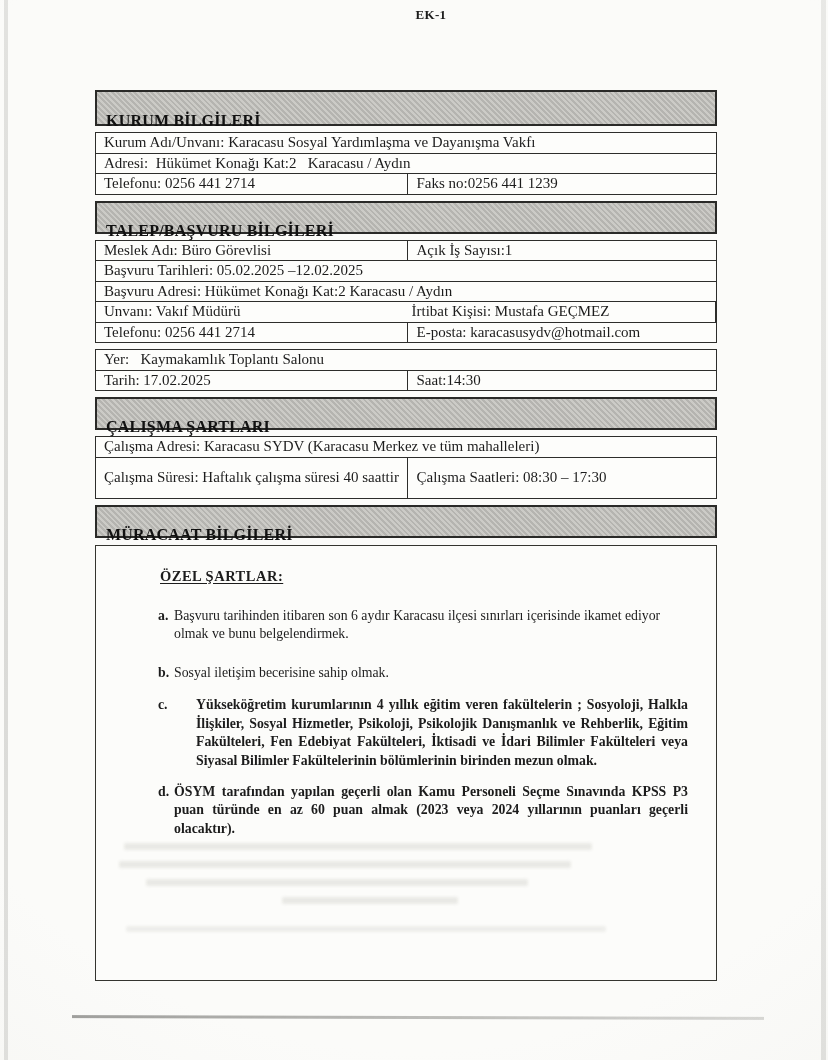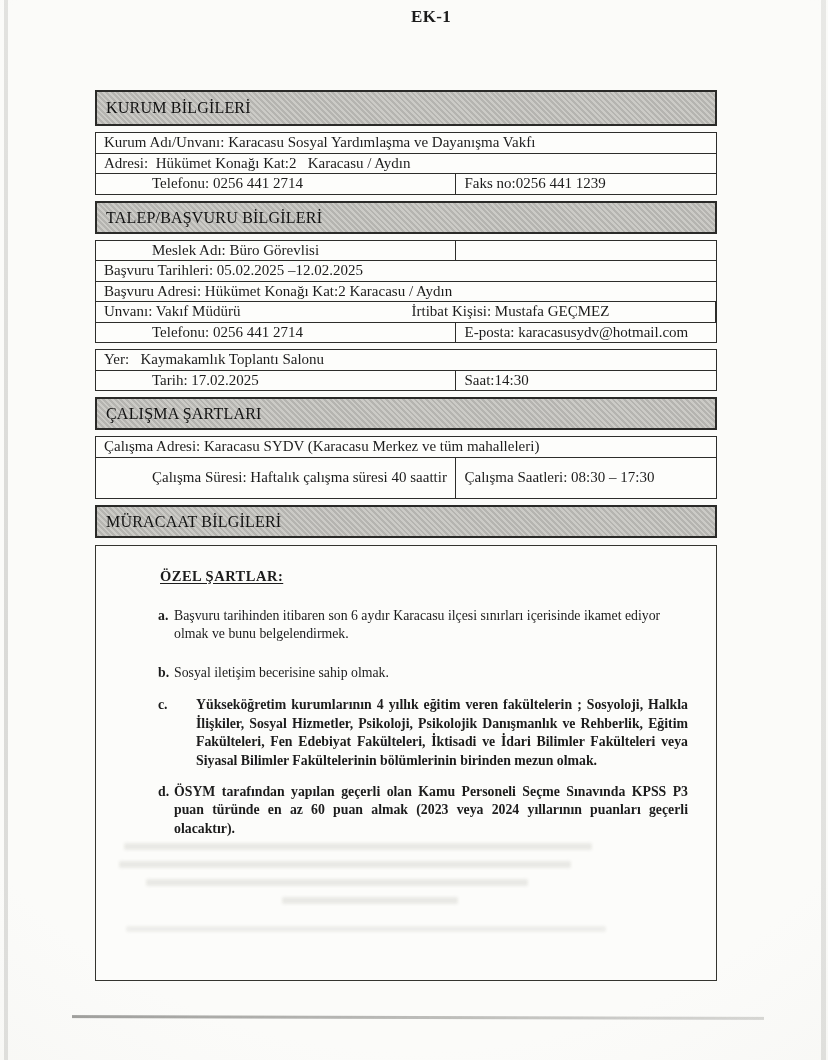--- a/index.html
+++ b/index.html
@@ -7,39 +7,39 @@
     position:relative; width:828px; height:1060px; margin:0 auto; overflow:hidden;
     background: radial-gradient(135% 110% at 50% 42%, #fbfbf9 52%, #f3f3f0 85%, #e9e9e6 100%);
     font-family:"Liberation Serif", serif; color:#1c1c1c;
   }
   .paper-edge-left  { position:absolute; left:4px; top:0; width:4px; height:100%;
     background:linear-gradient(to bottom,#dadad7,#cfcfcc 60%,#d6d6d3); opacity:.75; }
   .paper-edge-right { position:absolute; right:2px; top:0; width:5px; height:100%;
     background:linear-gradient(to bottom,#e0e0dd,#d4d4d1); opacity:.7; }
 
   .titles { position:absolute; left:95px; top:7px; width:622px; text-align:center; }
-  .ek { font-weight:bold; font-size:17px; transform:translateX(25px); letter-spacing:.3px; }
+  .ek { font-weight:bold; font-size:13px; transform:translateX(25px); letter-spacing:.3px; }
   .main-title { font-weight:bold; font-size:18.5px; letter-spacing:.2px; margin-top:4px; }
 
   .form { position:absolute; left:95px; top:90px; width:622px; }
   .band {
     box-sizing:border-box; height:33px; line-height:29px; border:2px solid #2a2a28;
-    padding:0 0 0 9px; font-weight:normal; font-size:16px; letter-spacing:.2px;
+    padding:13px 0 0 9px; font-weight:bold; font-size:16px; letter-spacing:.2px;
     background:
       repeating-linear-gradient(45deg, rgba(104,104,100,.20) 0 2px, rgba(216,216,210,.22) 2px 4px),
       #c8c7c3;
     color:#111;
   }
   .band.h36 { height:36px; line-height:32px; }
   .rows { border:1.6px solid #2d2d2b; background:#fdfdfb; margin-top:6px; margin-bottom:6px; }
   .row { display:flex; border-top:1.6px solid #2d2d2b; }
   .row:first-child { border-top:none; }
   .cell { box-sizing:border-box; padding:1px 6px 1px 8px; font-size:15px; line-height:17.5px;
           min-height:19px; white-space:pre-wrap; display:flex; align-items:center; }
-  .cell.left { width:50.4%; border-right:1.6px solid #2d2d2b;margin-left:48px; }
+  .cell.left { width:50.4%; border-right:1.6px solid #2d2d2b; }
   .cell.right { flex:1;text-align:center; }
   .cell.full { width:100%; }
 
   .bigbox { box-sizing:border-box; position:relative; margin-top:7px; height:436px;
             border:1.7px solid #34342f; background:#fcfcfa;padding-left:40px; }
   .oz-heading { display:inline-block; margin:22px 0 0 24px; font-weight:bold; font-size:14.5px;
                 letter-spacing:.5px; text-decoration:underline; text-underline-offset:2px; }
   .conditions { margin:0 22px 0 22px; }
   .cond { display:flex; font-size:13.8px; line-height:18.6px; }
   .cond .ilabel { font-weight:bold; width:16px; flex:none; }
@@ -87,20 +87,21 @@
       <div class="row">
         <div class="cell left">Telefonu: 0256 441 2714</div>
         <div class="cell right">Faks no:0256 441 1239</div>
       </div>
     </div>
 
     <div class="band">TALEP/BAŞVURU BİLGİLERİ</div>
     <div class="rows">
       <div class="row">
         <div class="cell left">Meslek Adı: Büro Görevlisi</div>
+        <div class="cell right">Açık İş Sayısı:1</div>
       </div>
       <div class="row">
         <div class="cell full">Başvuru Tarihleri: 05.02.2025 –12.02.2025</div>
       </div>
       <div class="row">
         <div class="cell full">Başvuru Adresi: Hükümet Konağı Kat:2 Karacasu / Aydın</div>
       </div>
       <div class="row">
         <div class="cell right">Unvanı: Vakıf Müdürü</div>
         <div class="cell left">İrtibat Kişisi: Mustafa GEÇMEZ</div>

